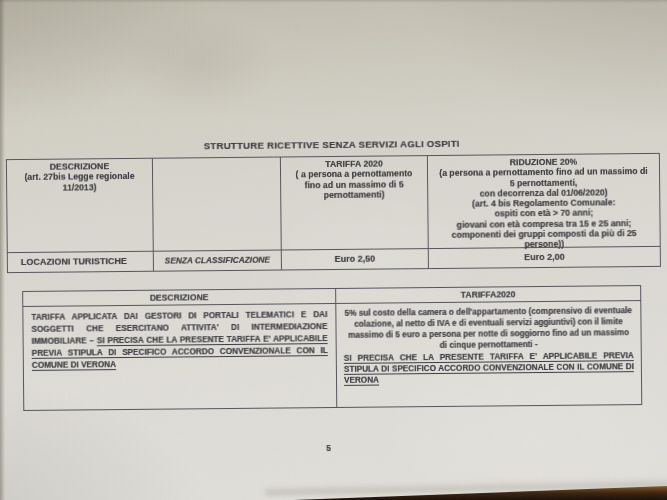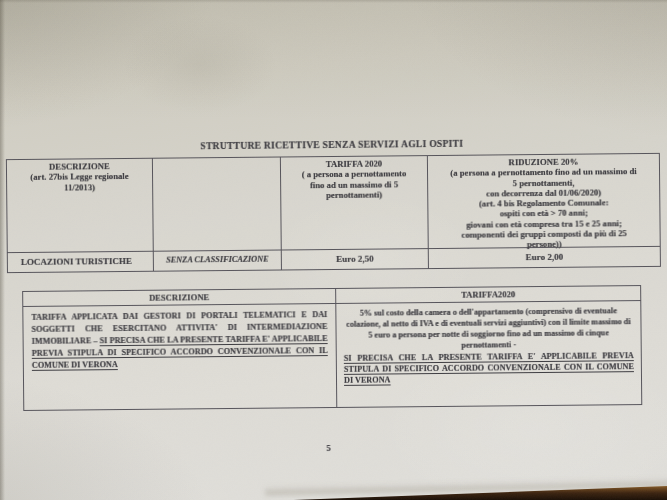--- a/index.html
+++ b/index.html
@@ -1,19 +1,19 @@
 <!DOCTYPE html>
 <html><head>
 <meta charset="utf-8">
 <style>
   html,body{margin:0;padding:0;}
   body{width:667px;height:500px;overflow:hidden;background:#1c1209;
        font-family:"Liberation Sans","DejaVu Sans",sans-serif;}
   .photo{position:relative;width:667px;height:500px;overflow:hidden;
-    background:linear-gradient(173deg,#c9c6b9 0%,#d1cec3 18%,#d8d6ce 45%,#dedcd6 72%,#e1e0dc 100%);font-family:Liberation Serif, serif;}
+    background:linear-gradient(173deg,#c9c6b9 0%,#d1cec3 18%,#d8d6ce 45%,#dedcd6 72%,#e1e0dc 100%);}
   
   .photo::before{content:"";position:absolute;inset:0;pointer-events:none;
     background:
       radial-gradient(420px 260px at -5% -5%, rgba(95,90,75,.20), transparent 60%),
       radial-gradient(500px 300px at 105% -8%, rgba(95,90,75,.16), transparent 60%),
       radial-gradient(420px 240px at -6% 104%, rgba(95,90,75,.15), transparent 60%),
       radial-gradient(110px 70px at 30% 13%, rgba(110,105,88,.10), transparent 70%),
       radial-gradient(160px 100px at 56% 52%, rgba(255,255,255,.09), transparent 70%),
       radial-gradient(220px 120px at 80% 86%, rgba(255,255,255,.10), transparent 75%),
       linear-gradient(to bottom, rgba(125,118,98,.12), rgba(0,0,0,0) 24%);}

